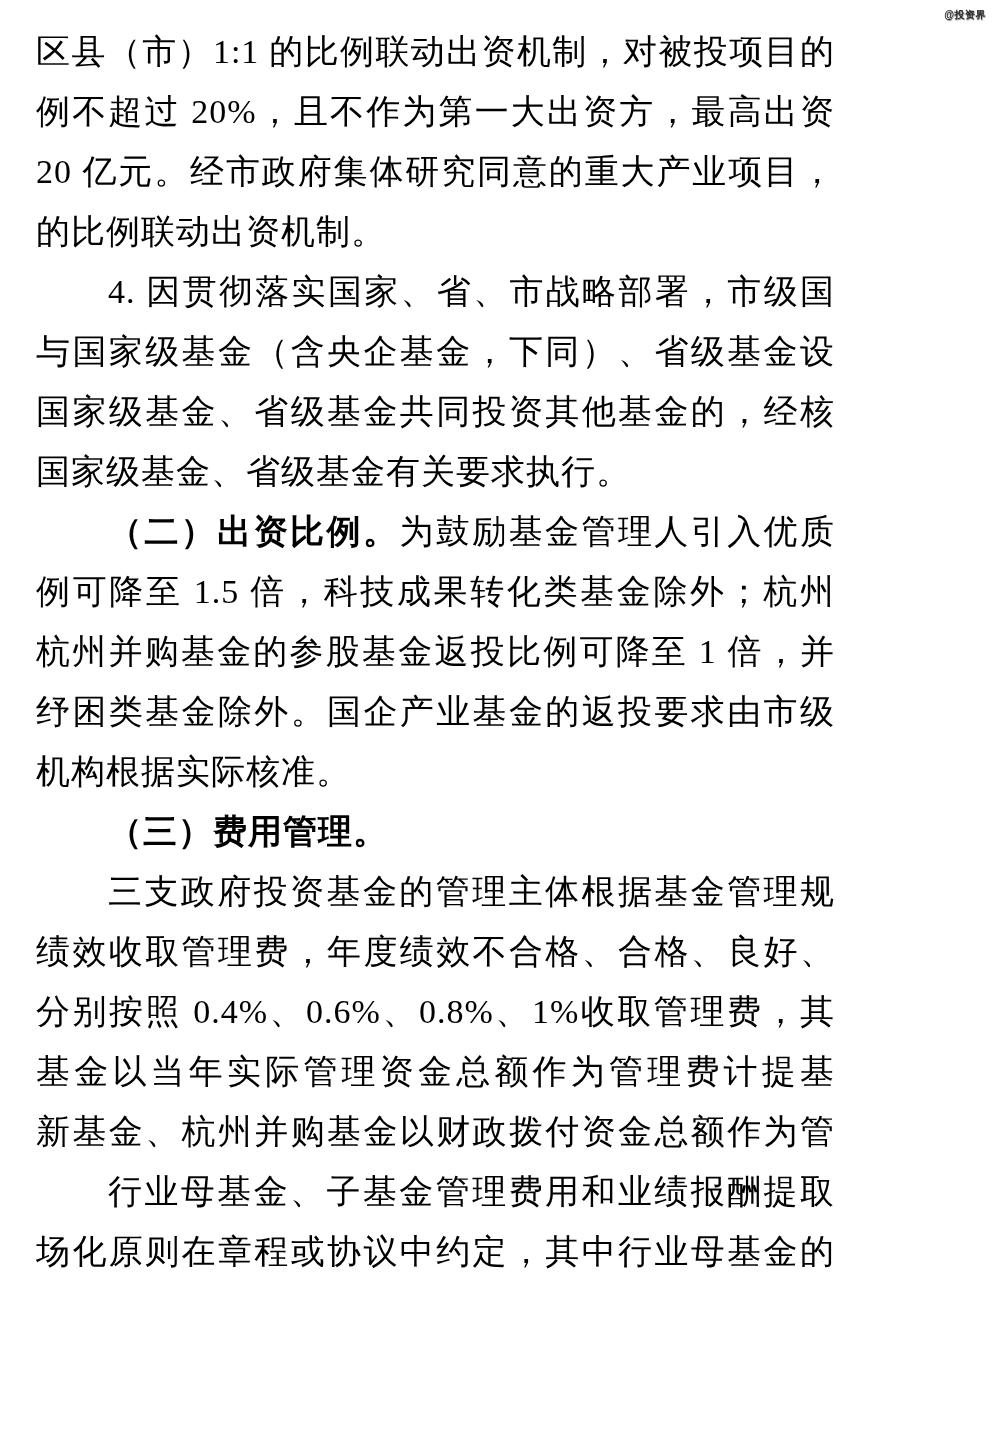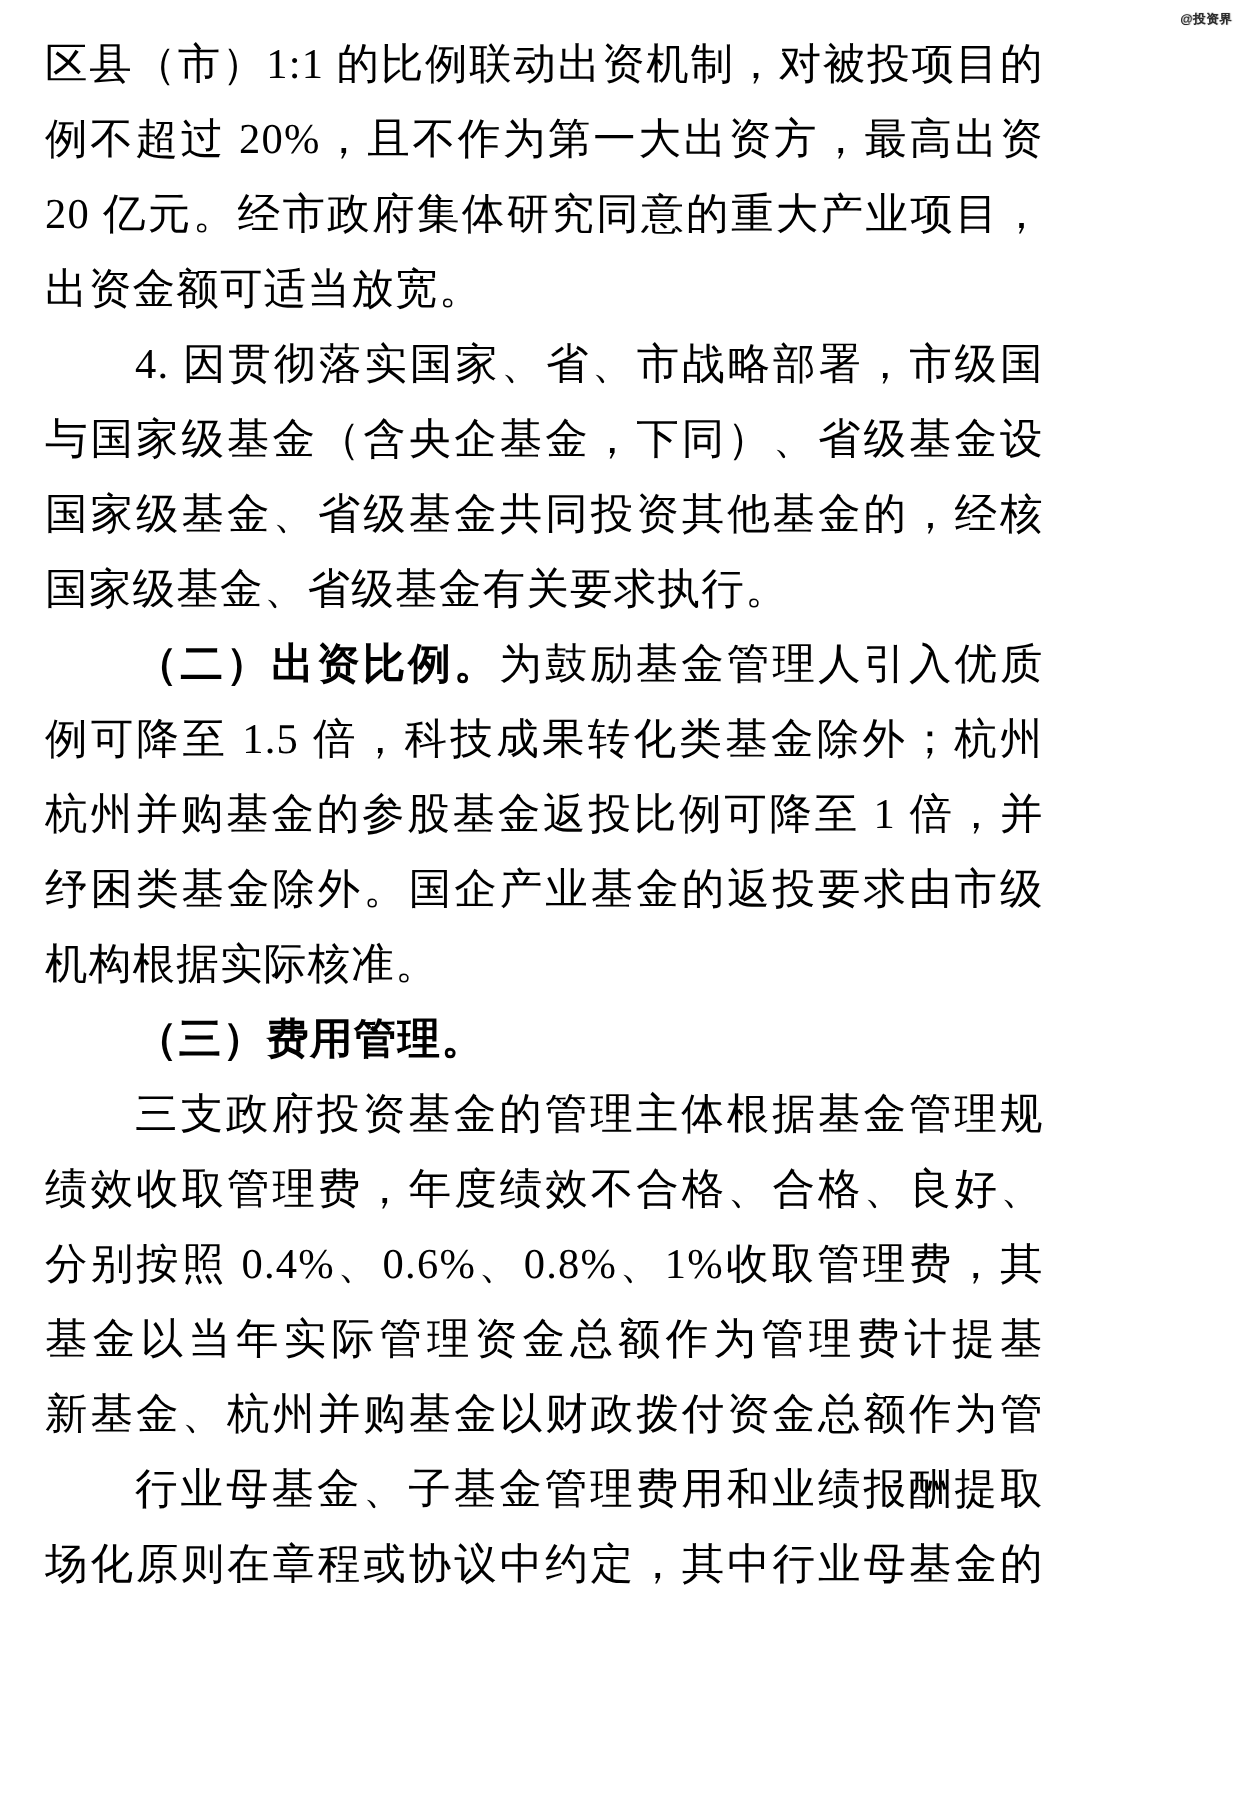--- a/index.html
+++ b/index.html
@@ -56,21 +56,21 @@
 </style>
 </head>
 <body>
 
 <div class="watermark">@投资界</div>
 
 <div class="doc-body">
     <div class="line justify"><span class="seg">区县（市）1:1 的比例联动出资机制，对被投项目的出资比</span></div>
     <div class="line justify"><span class="seg">例不超过 20%，且不作为第一大出资方，最高出资额不超过</span></div>
     <div class="line justify"><span class="seg">20 亿元。经市政府集体研究同意的重大产业项目，出资比例、</span></div>
-    <div class="line"><span class="seg">出资金额可适当放宽。</span></div>
+    <div class="line"><span class="seg">的比例联动出资机制。</span></div>
     <div class="line justify indent"><span class="seg">4. 因贯彻落实国家、省、市战略部署，市级国有资本参</span></div>
     <div class="line justify"><span class="seg">与国家级基金（含央企基金，下同）、省级基金设立，或与</span></div>
     <div class="line justify"><span class="seg">国家级基金、省级基金共同投资其他基金的，经核准可按照</span></div>
     <div class="line"><span class="seg">国家级基金、省级基金有关要求执行。</span></div>
     <div class="line justify indent"><span class="seg bold">（二）出资比例。</span><span class="seg">为鼓励基金管理人引入优质项目，可</span></div>
     <div class="line justify"><span class="seg">例可降至 1.5 倍，科技成果转化类基金除外；杭州创新基金、</span></div>
     <div class="line justify"><span class="seg">杭州并购基金的参股基金返投比例可降至 1 倍，并购重组类、</span></div>
     <div class="line justify"><span class="seg">纾困类基金除外。国企产业基金的返投要求由市级国资监管</span></div>
     <div class="line"><span class="seg">机构根据实际核准。</span></div>
     <div class="line indent"><span class="seg bold">（三）费用管理。</span></div>

